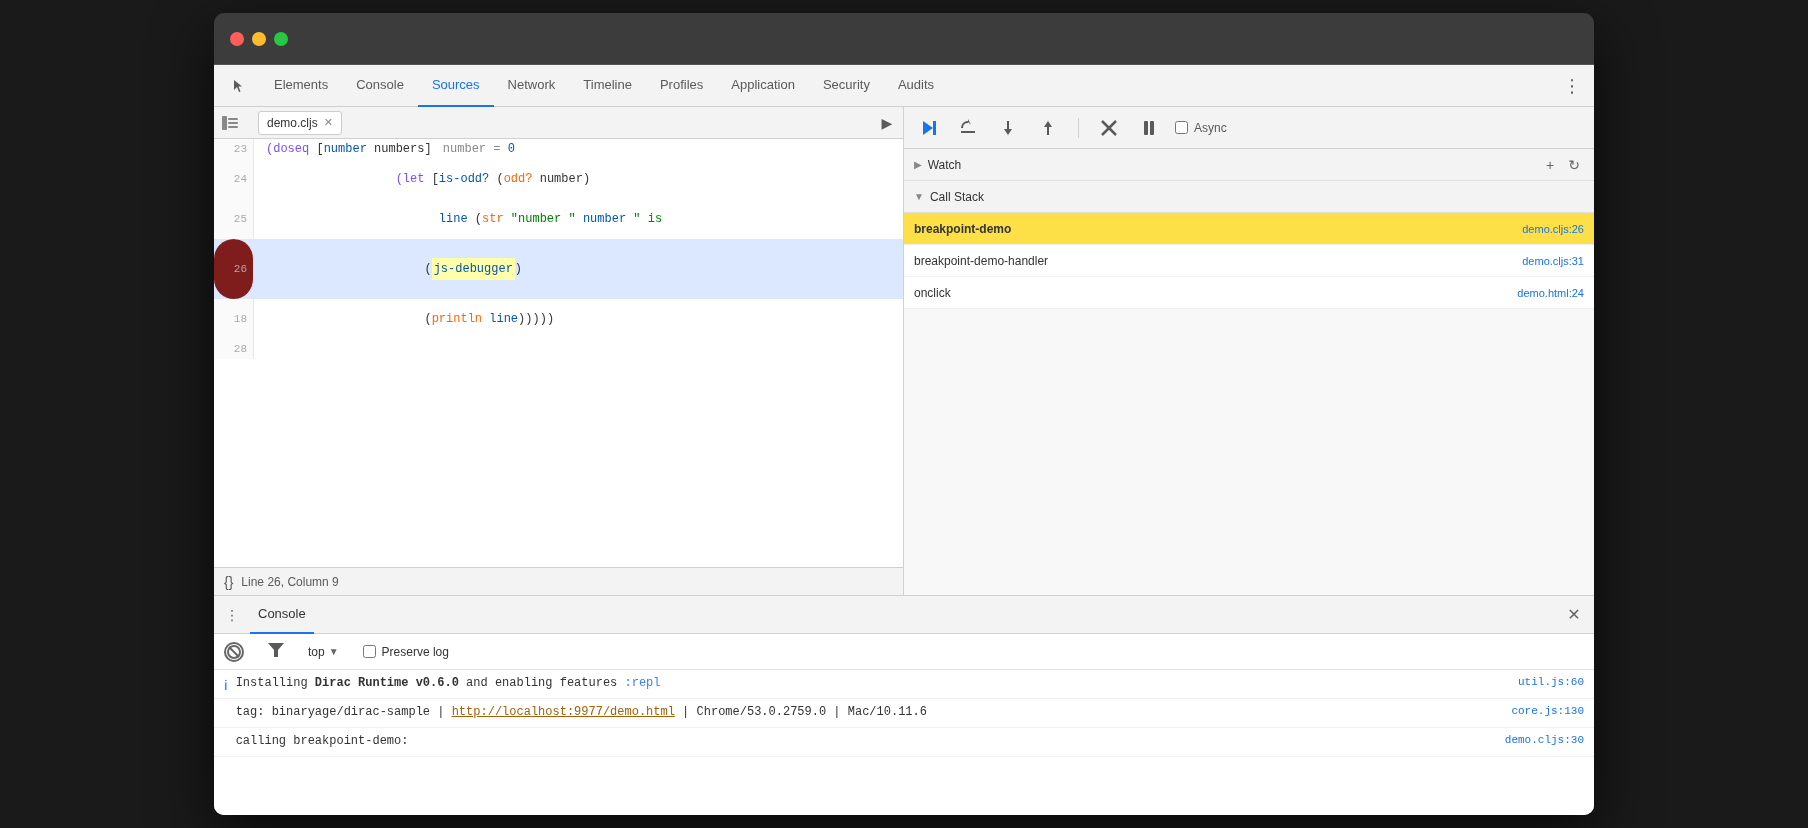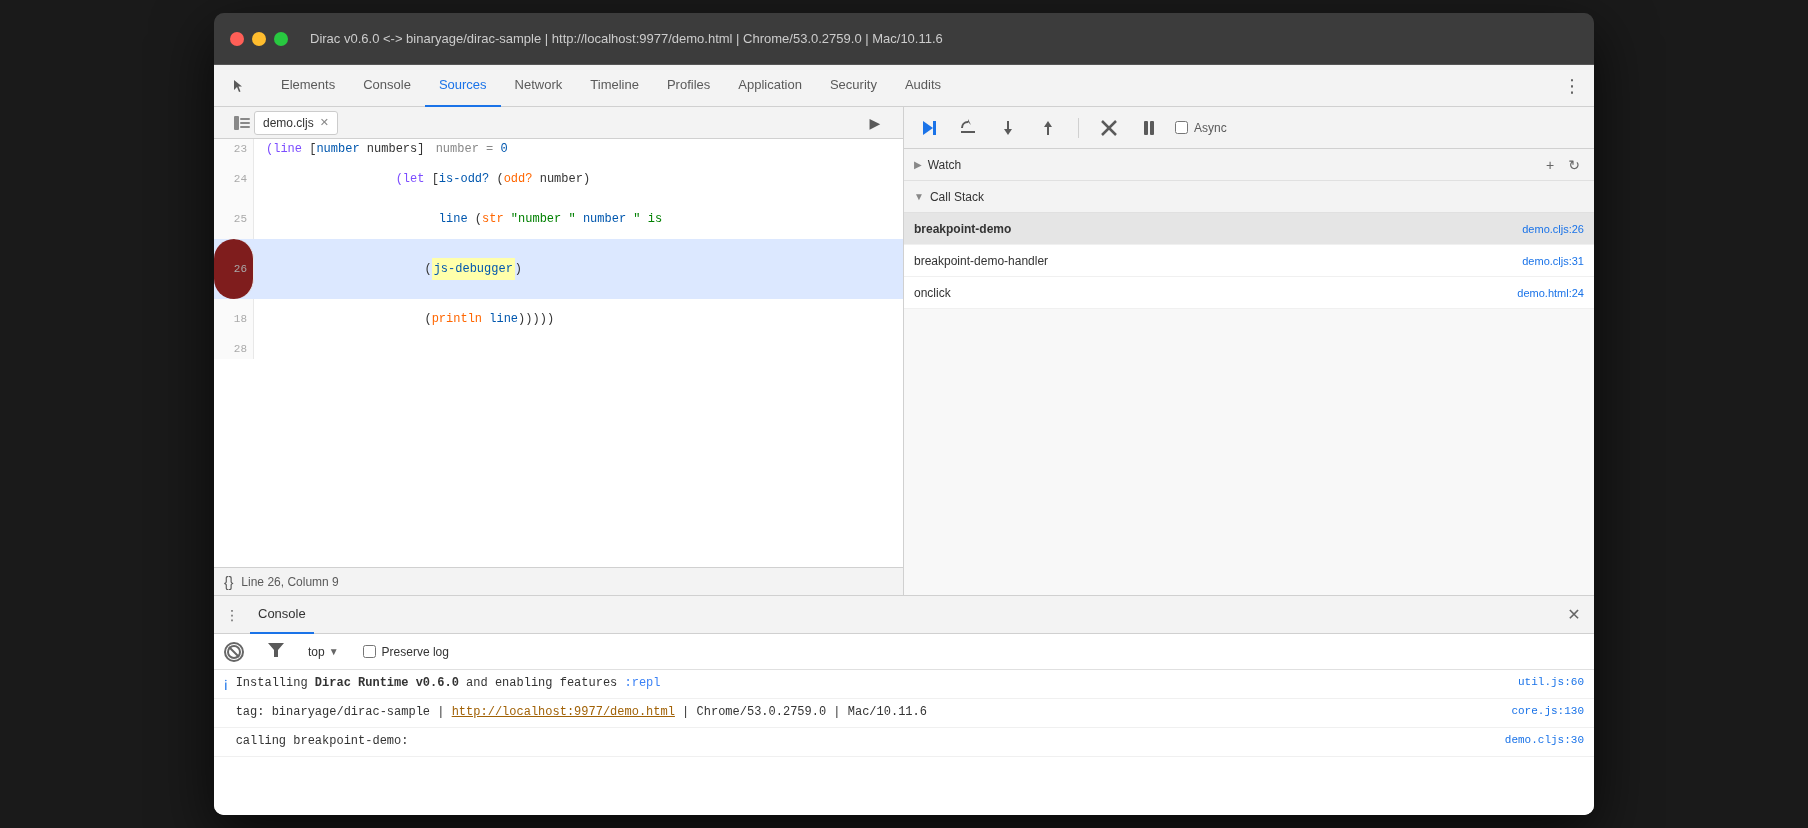--- a/index.html
+++ b/index.html
@@ -53,21 +53,21 @@
       flex-direction: column;
       height: 750px;
     }
     .devtools-toolbar {
       background: #f3f3f3;
       border-bottom: 1px solid #d0d0d0;
       display: flex;
       align-items: center;
       height: 42px;
       padding: 0 8px;
-      gap: 9px;
+      gap: 2px;
     }
     .toolbar-icon-btn {
       width: 32px;
       height: 28px;
       display: flex;
       align-items: center;
       justify-content: center;
       border-radius: 3px;
       cursor: pointer;
       color: #5a5a5a;
@@ -118,22 +118,22 @@
       flex-direction: column;
       width: 50%;
       border-right: 1px solid #d0d0d0;
     }
     .sources-tabs-bar {
       background: #f3f3f3;
       border-bottom: 1px solid #d0d0d0;
       display: flex;
       align-items: center;
       height: 32px;
-      padding: 0 16px;
-      gap: 0;
+      padding: 0 4px;
+      gap: 16px;
     }
     .sources-nav-btn {
       width: 24px;
       height: 24px;
       display: flex;
       align-items: center;
       justify-content: center;
       color: #5a5a5a;
       font-size: 14px;
       cursor: pointer;
@@ -298,21 +298,21 @@
     }
     .callstack-item {
       display: flex;
       align-items: center;
       padding: 0 10px;
       height: 32px;
       border-bottom: 1px solid #f0f0f0;
       font-size: 12px;
       cursor: pointer;
     }
-    .callstack-item.active { background: #e5e5e5; gap: 16px; }
+    .callstack-item.active { background: #fde047; gap: 16px; }
     .callstack-name {
       color: #333;
       flex: 1;
     }
     .callstack-name.bold { font-weight: 600; }
     .callstack-location {
       color: #1a73e8;
       font-size: 11px;
     }
     
@@ -452,21 +452,20 @@
 <body>
 
 <div class="window">
 
   <div class="titlebar">
     <div class="traffic-lights">
       <div class="traffic-light tl-close"></div>
       <div class="traffic-light tl-minimize"></div>
       <div class="traffic-light tl-maximize"></div>
     </div>
-    <span class="title-text">Dirac v0.6.0 &lt;-&gt; binaryage/dirac-sample | http://localhost:9977/demo.html | Chrome/53.0.2759.0 | Mac/10.11.6</span>
   </div>
 
   <div class="devtools-container">
 
     <div class="devtools-toolbar">
       <button class="toolbar-icon-btn">
         <svg width="16" height="16" viewBox="0 0 16 16" fill="none">
           <path d="M4 2 L4 12 L7 9 L9 14 L10.5 13.5 L8.5 8.5 L12 8.5 Z" fill="#5a5a5a"></path>
         </svg>
       </button>
@@ -502,21 +501,21 @@
               <span>demo.cljs</span>
               <span class="close-x">✕</span>
             </div>
             <div class="source-play-btn" style="margin-left:auto;">▶</div>
           </div>
 
           <div class="code-area">
             <div class="code-line">
               <div class="line-number">23</div>
               <div class="code-content">
-                <span class="kw-purple">(line</span>
+                <span class="kw-purple">(doseq</span>
                 <span style="color:#333"> [</span><span class="kw-blue">number</span><span style="color:#333"> numbers]</span>
                 <span style="color:#888;margin-left:4px"> number = </span><span class="num-blue">0</span>
               </div>
             </div>
             <div class="code-line">
               <div class="line-number">24</div>
               <div class="code-content">
                 &nbsp;&nbsp;<span class="kw-purple">(let</span>
                 <span style="color:#333"> [</span><span class="kw-blue">is-odd?</span>
                 <span style="color:#333"> (</span><span class="kw-orange">odd?</span><span style="color:#333"> number)</span>

